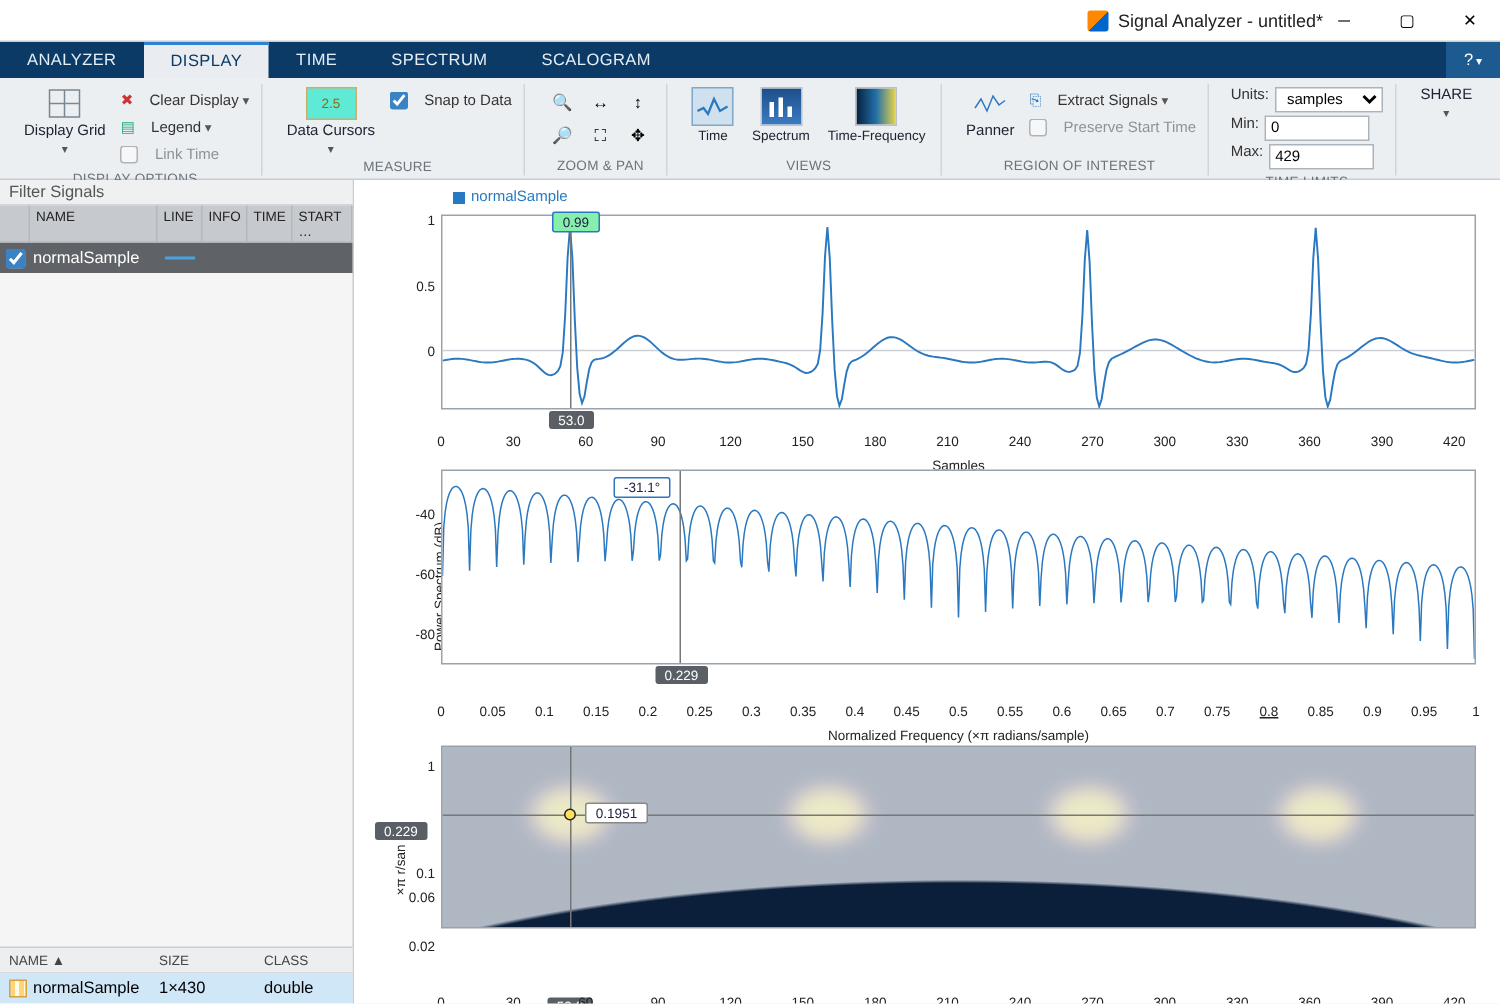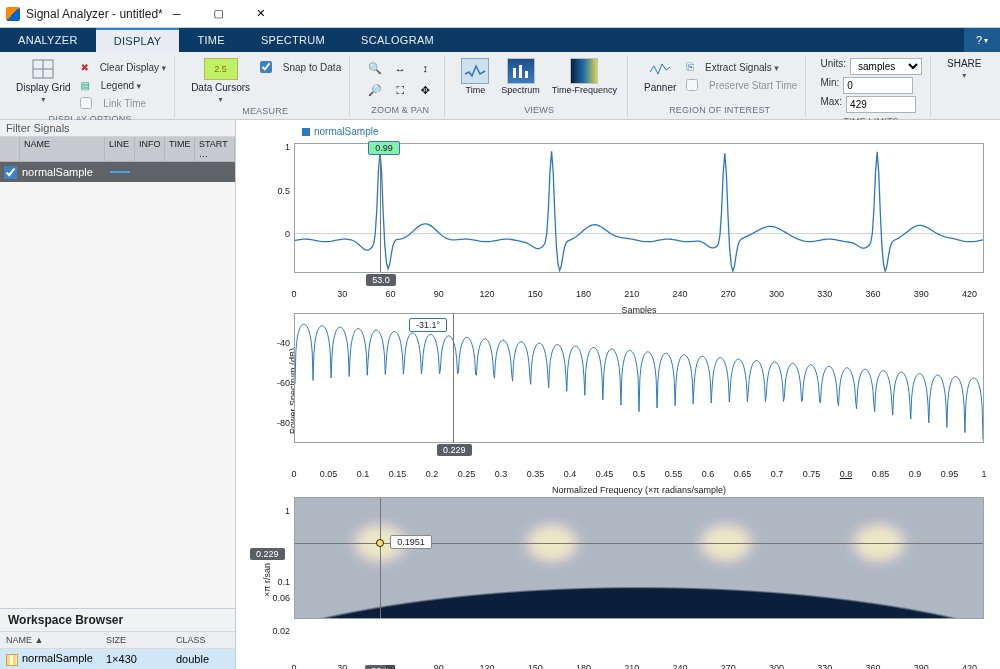--- a/index.html
+++ b/index.html
@@ -1,19 +1,19 @@
 <!DOCTYPE html>
 <html><head>
 <meta charset="utf-8">
 <style>
 * { box-sizing: border-box; margin: 0; padding: 0; font-family: "Segoe UI", Arial, sans-serif; }
 body { width: 1000px; height: 669px; background: #f0f0f0; overflow: hidden; font-size: 11px; }
 
 
-.titlebar { height: 28px; background: #fff; border-bottom: 1px solid #ccc; display: flex; align-items: center; padding: 0 6px; justify-content: flex-start; }
+.titlebar { height: 28px; background: #fff; border-bottom: 1px solid #ccc; display: flex; align-items: center; padding: 0 6px; justify-content: flex-end; }
 .titlebar .title { font-size: 12px; color: #222; display:flex; align-items:center; gap:6px;}
 .titlebar .winbtns { display: flex; gap: 14px; align-items:center; }
 .winbtn { width: 28px; height: 20px; display:flex; align-items:center; justify-content:center; }
 .app-icon { width:14px;height:14px;background:linear-gradient(135deg,#f80 0 50%,#06c 50% 100%); border-radius:2px;}
 
 
 .tabs { height: 24px; background: #0b3a66; display: flex; align-items: stretch; color: #e6eef5; font-size: 11px; }
 .tab { padding: 0 18px; display:flex; align-items:center; letter-spacing: .3px; }
 .tab.active { background: #e9edf1; color: #0b3a66; border-top: 2px solid #2c84d0; }
 .tabs .spacer { flex: 1; }
@@ -129,21 +129,21 @@
         <div class="smallrow"><span style="color:#2a7">▤</span>&nbsp;<span class="dd">Legend</span></div>
         <div class="smallrow" style="opacity:.5"><input type="checkbox" style="">&nbsp;<span>Link Time</span></div>
       </div>
     </div>
     <div class="label">DISPLAY OPTIONS</div>
   </div>
 
   <div class="group">
     <div class="body">
       <div class="stackbtn">
-        <div class="ic" style="border:1px solid #c9b06a;background:#bef264;width:34px">
+        <div class="ic" style="border:1px solid #c9b06a;background:#5eead4;width:34px">
             <span style="font-size:9px;color:#8d6b12">2.5</span>
           </div>
         <span>Data Cursors</span>
           <span style="font-size:8px;color:#555">▾</span>
       </div>
       <div class="smallrow"><input type="checkbox" checked="" style="">&nbsp;<span>Snap to Data</span></div>
     </div>
     <div class="label">MEASURE</div>
   </div>
 
@@ -260,21 +260,20 @@
               <line x1="0" y1="3" x2="20" y2="3" stroke="#4aa3e0" stroke-width="2"></line>
             </svg>
           </div>
         <div class="ccell"></div>
           <div class="ccell"></div>
           <div class="ccell" style="width:40px"></div>
       </div>
     </div>
     <div class="fill"></div>
     <div class="wb">
-      <div class="title">Workspace Browser</div>
       <div class="hdr">
         <div style="width:100px">NAME ▲</div>
         <div style="width:70px">SIZE</div>
         <div style="flex:1">CLASS</div>
       </div>
       <div class="row">
         <div style="width:100px"><span class="wbicon"></span><span>normalSample</span></div>
         <div style="width:70px">1×430</div>
         <div style="flex:1">double</div>
       </div>

